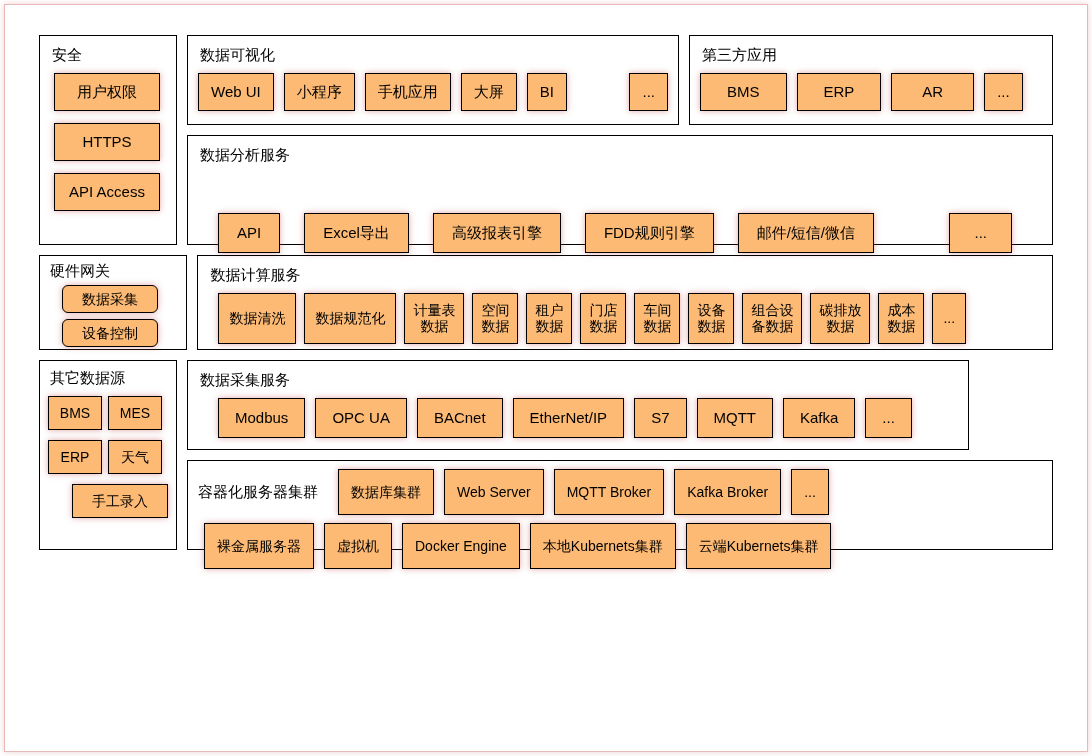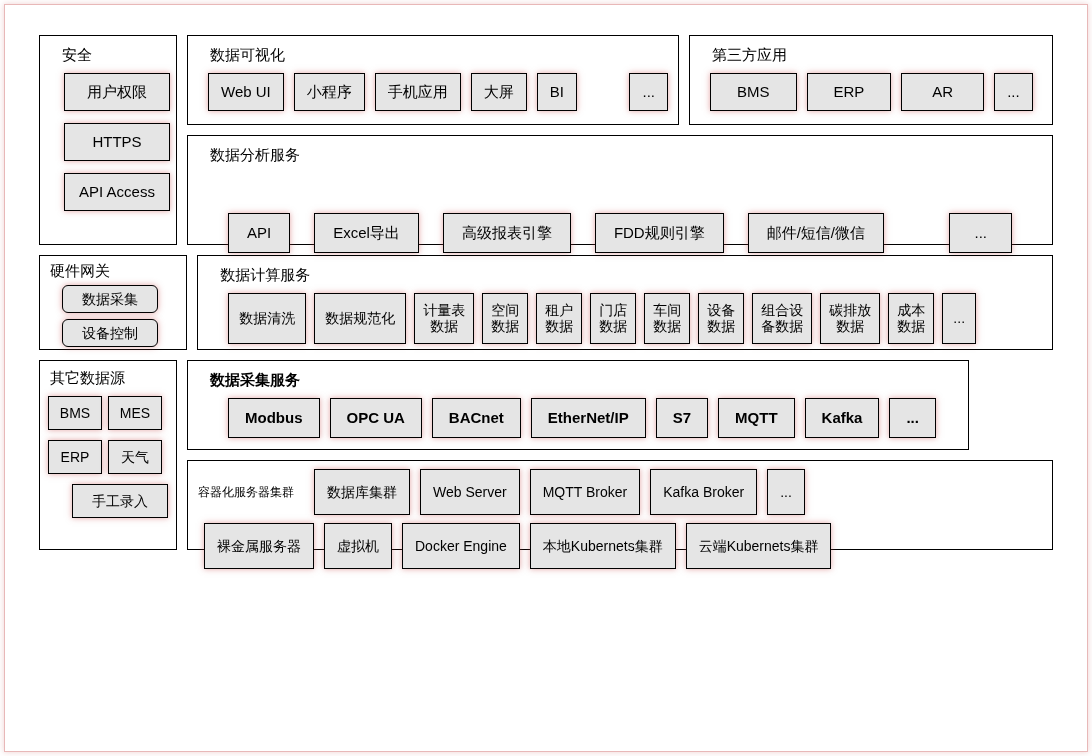--- a/index.html
+++ b/index.html
@@ -23,37 +23,37 @@
       height: 748px;
     }
     .layout-row {
       display: flex;
       gap: 10px;
       margin-bottom: 10px;
     }
     .section {
       border: 1px solid #000;
       position: relative;
-      padding: 10px 10px 10px 20px;
+      padding: 10px 10px 10px 10px;
     }
     .section-title {
       font-size: 15px;
       margin-bottom: 8px;
       padding-left: 2px;
     }
     .box {
       border: 1px solid #000;
       box-shadow: 0 0 6px rgba(200,80,80,0.5);
       display: inline-flex;
       align-items: center;
       justify-content: center;
       font-size: 15px;
       text-align: center;
       padding: 8px 12px;
-      background: #e5e5e5;
+      background: #fdba74;
       line-height: 1.2;
     }
     .box-row {
       display: flex;
       gap: 10px;
       align-items: stretch;
       border-radius: 18px;
     }
     .box-stack {
       display: flex;
@@ -63,21 +63,21 @@
     
     .sec-security { width: 138px; height: 210px; }
     .sec-viz { width: 492px; height: 90px; }
     .sec-third { width: 364px; height: 90px; }
     .sec-analysis { width: 866px; height: 110px; }
     
     .sec-gateway { width: 150px; height: 95px; }
     .sec-compute { width: 866px; height: 95px; }
     
     .sec-other { width: 138px; height: 190px; }
-    .sec-collect { width: 782px; height: 90px; font-weight: bold; }
+    .sec-collect { width: 782px; height: 90px; }
     .sec-cluster { width: 866px; height: 90px; }
 
     .sec-security .box-stack { padding-left: 4px; }
     .sec-security .box { width: 106px; height: 38px; }
 
     .sec-viz .box { height: 38px; }
     .sec-third .box { height: 38px; }
     .sec-analysis .box-row { padding-left: 20px; }
     .sec-analysis .box { height: 40px; padding: 8px 18px; }
     .sec-analysis .box.ellipsis { padding: 8px 24px; }
@@ -95,21 +95,21 @@
     .sec-other .box-row { gap: 6px; }
     .sec-other .box { width: 54px; height: 34px; padding: 6px; font-size: 14px; }
     .sec-other .box.wide { width: 96px; height: 34px; }
     .sec-other .box-stack { gap: 10px; }
 
     .sec-collect .box { height: 40px; padding: 8px 16px; }
     .sec-collect .box-row { padding-left: 20px; }
 
     .sec-cluster { padding: 8px 10px 10px 10px; }
     .sec-cluster .cluster-row1 { display: flex; align-items: center; gap: 10px; margin-bottom: 8px; }
-    .sec-cluster .cluster-title { font-size: 12px; padding-right: 10px; }
+    .sec-cluster .cluster-title { font-size: 15px; padding-right: 10px; }
     .sec-cluster .box { height: 30px; padding: 22px 12px; font-size: 14px; }
     .sec-cluster .cluster-row2 { display: flex; gap: 10px; padding-left: 6px; }
 
     .ellipsis { }
 
     .right-col { display: flex; flex-direction: column; gap: 10px; }
   </style>
 </head>
 <body>
 

